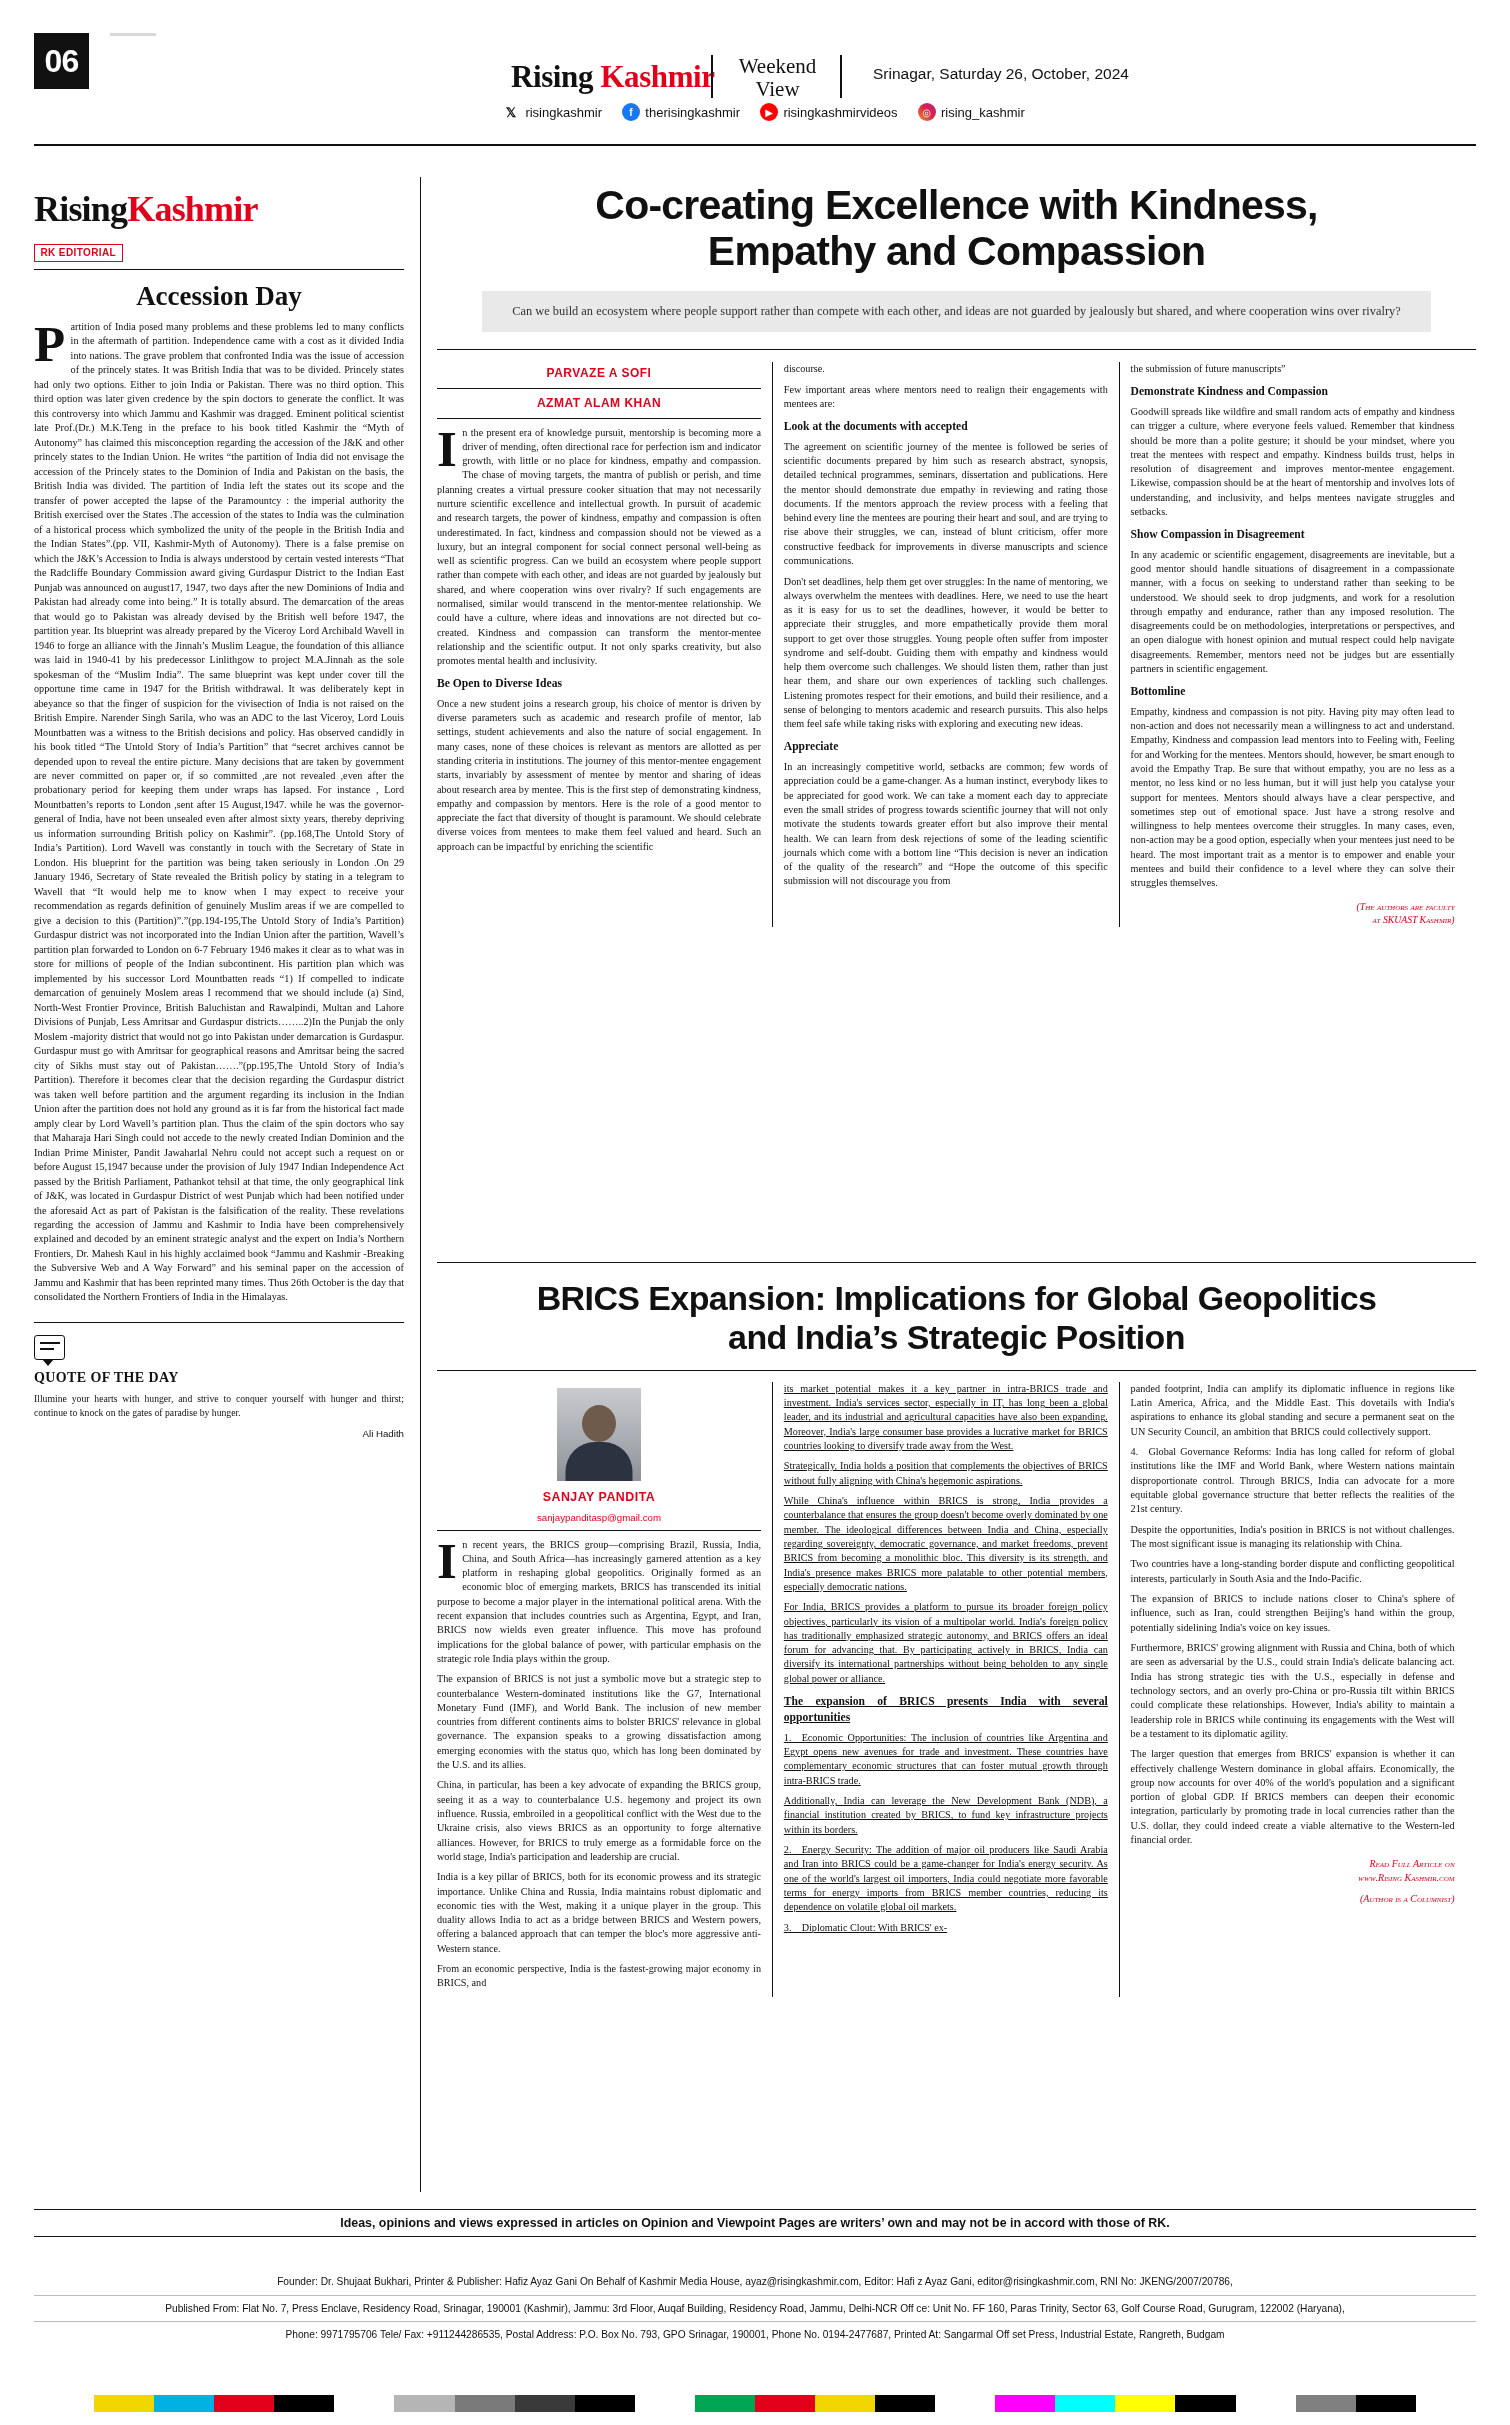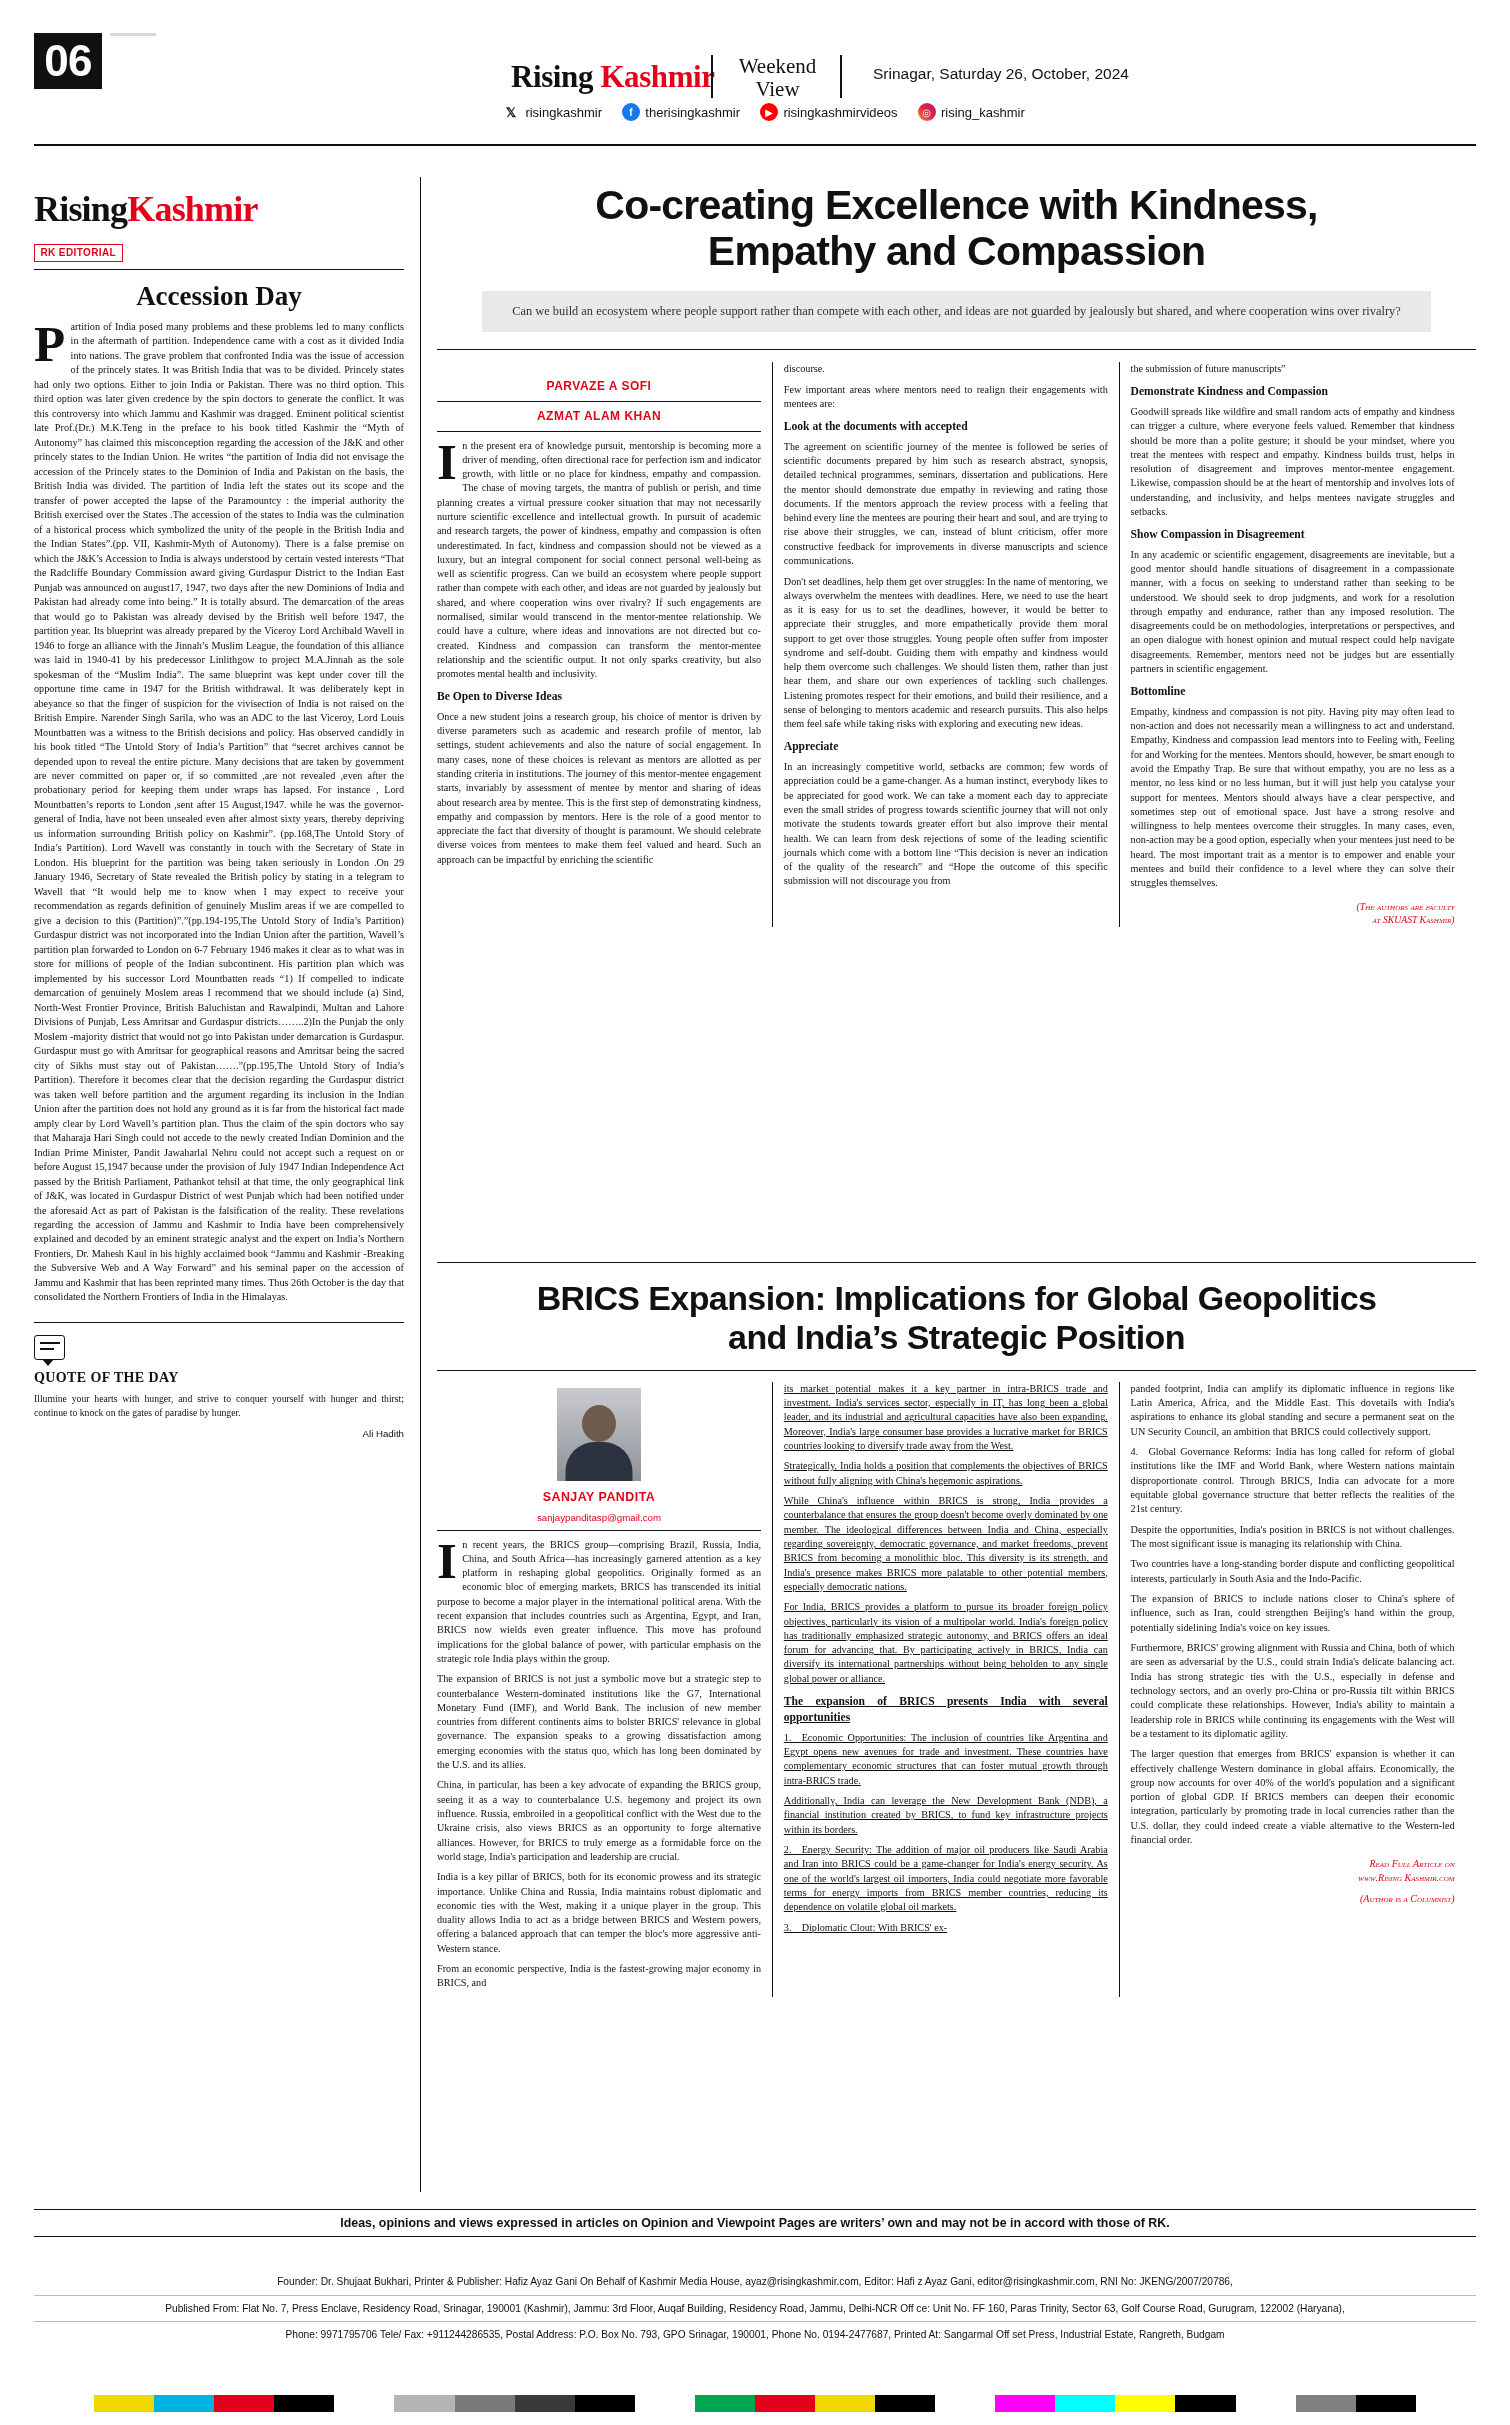--- a/index.html
+++ b/index.html
@@ -16,23 +16,23 @@
 
   
   .masthead {
     position:relative; height:124px;
     border-bottom:2.3px solid #111;
     margin:22px 34px 0 34px;
     width:1442px;
   }
   .pagenum {
     position:absolute; left:0; top:11px;
-    width:68px; height:56px; background:#111; color:#fff;
+    width:55px; height:56px; background:#111; color:#fff;
     font-family:"Liberation Sans", sans-serif;
-    font-weight:bold; font-size:44px;
+    font-weight:bold; font-size:32px;
     display:flex; align-items:center; justify-content:center;
     letter-spacing:-0.8px;
   }
   .pagenum-tick {
     position:absolute; left:76px; top:11px; width:46px; height:3.1px; background:#d8d8d8;
   }
   .mh-title {
     position:absolute; left:477px; top:37px;
     font-family:"Liberation Serif", serif;
     font-size:31px; font-weight:bold; letter-spacing:-0.4px;
@@ -144,21 +144,21 @@
     font-family:"Liberation Serif", serif;
   }
   .art1-rule { border-top:0.8px solid #111; margin:17px 0 0 0; }
 
   .byline-col {
     width:201px; padding-right:14px;
   }
   .byline-name {
     font-family:"Liberation Sans", sans-serif; font-weight:bold;
     color:#e3001b; font-size:12px; letter-spacing:0.5px; text-align:center;
-    margin-top:16px;
+    margin-top:3px;
   }
   .byline-rule { border-top:0.8px solid #111; margin:6.2px 0; }
 
   .cols3 { display:flex; gap:0; margin-top:12.4px; }
   .col { font-size:10.2px; line-height:1.40; text-align:justify; hyphens:auto; }
   .col p { margin:0 0 6.2px 0; }
   .col h4 {
     font-family:"Liberation Serif", serif; font-weight:bold;
     font-size:11.6px; margin:7.7px 0 4.6px 0;
   }

